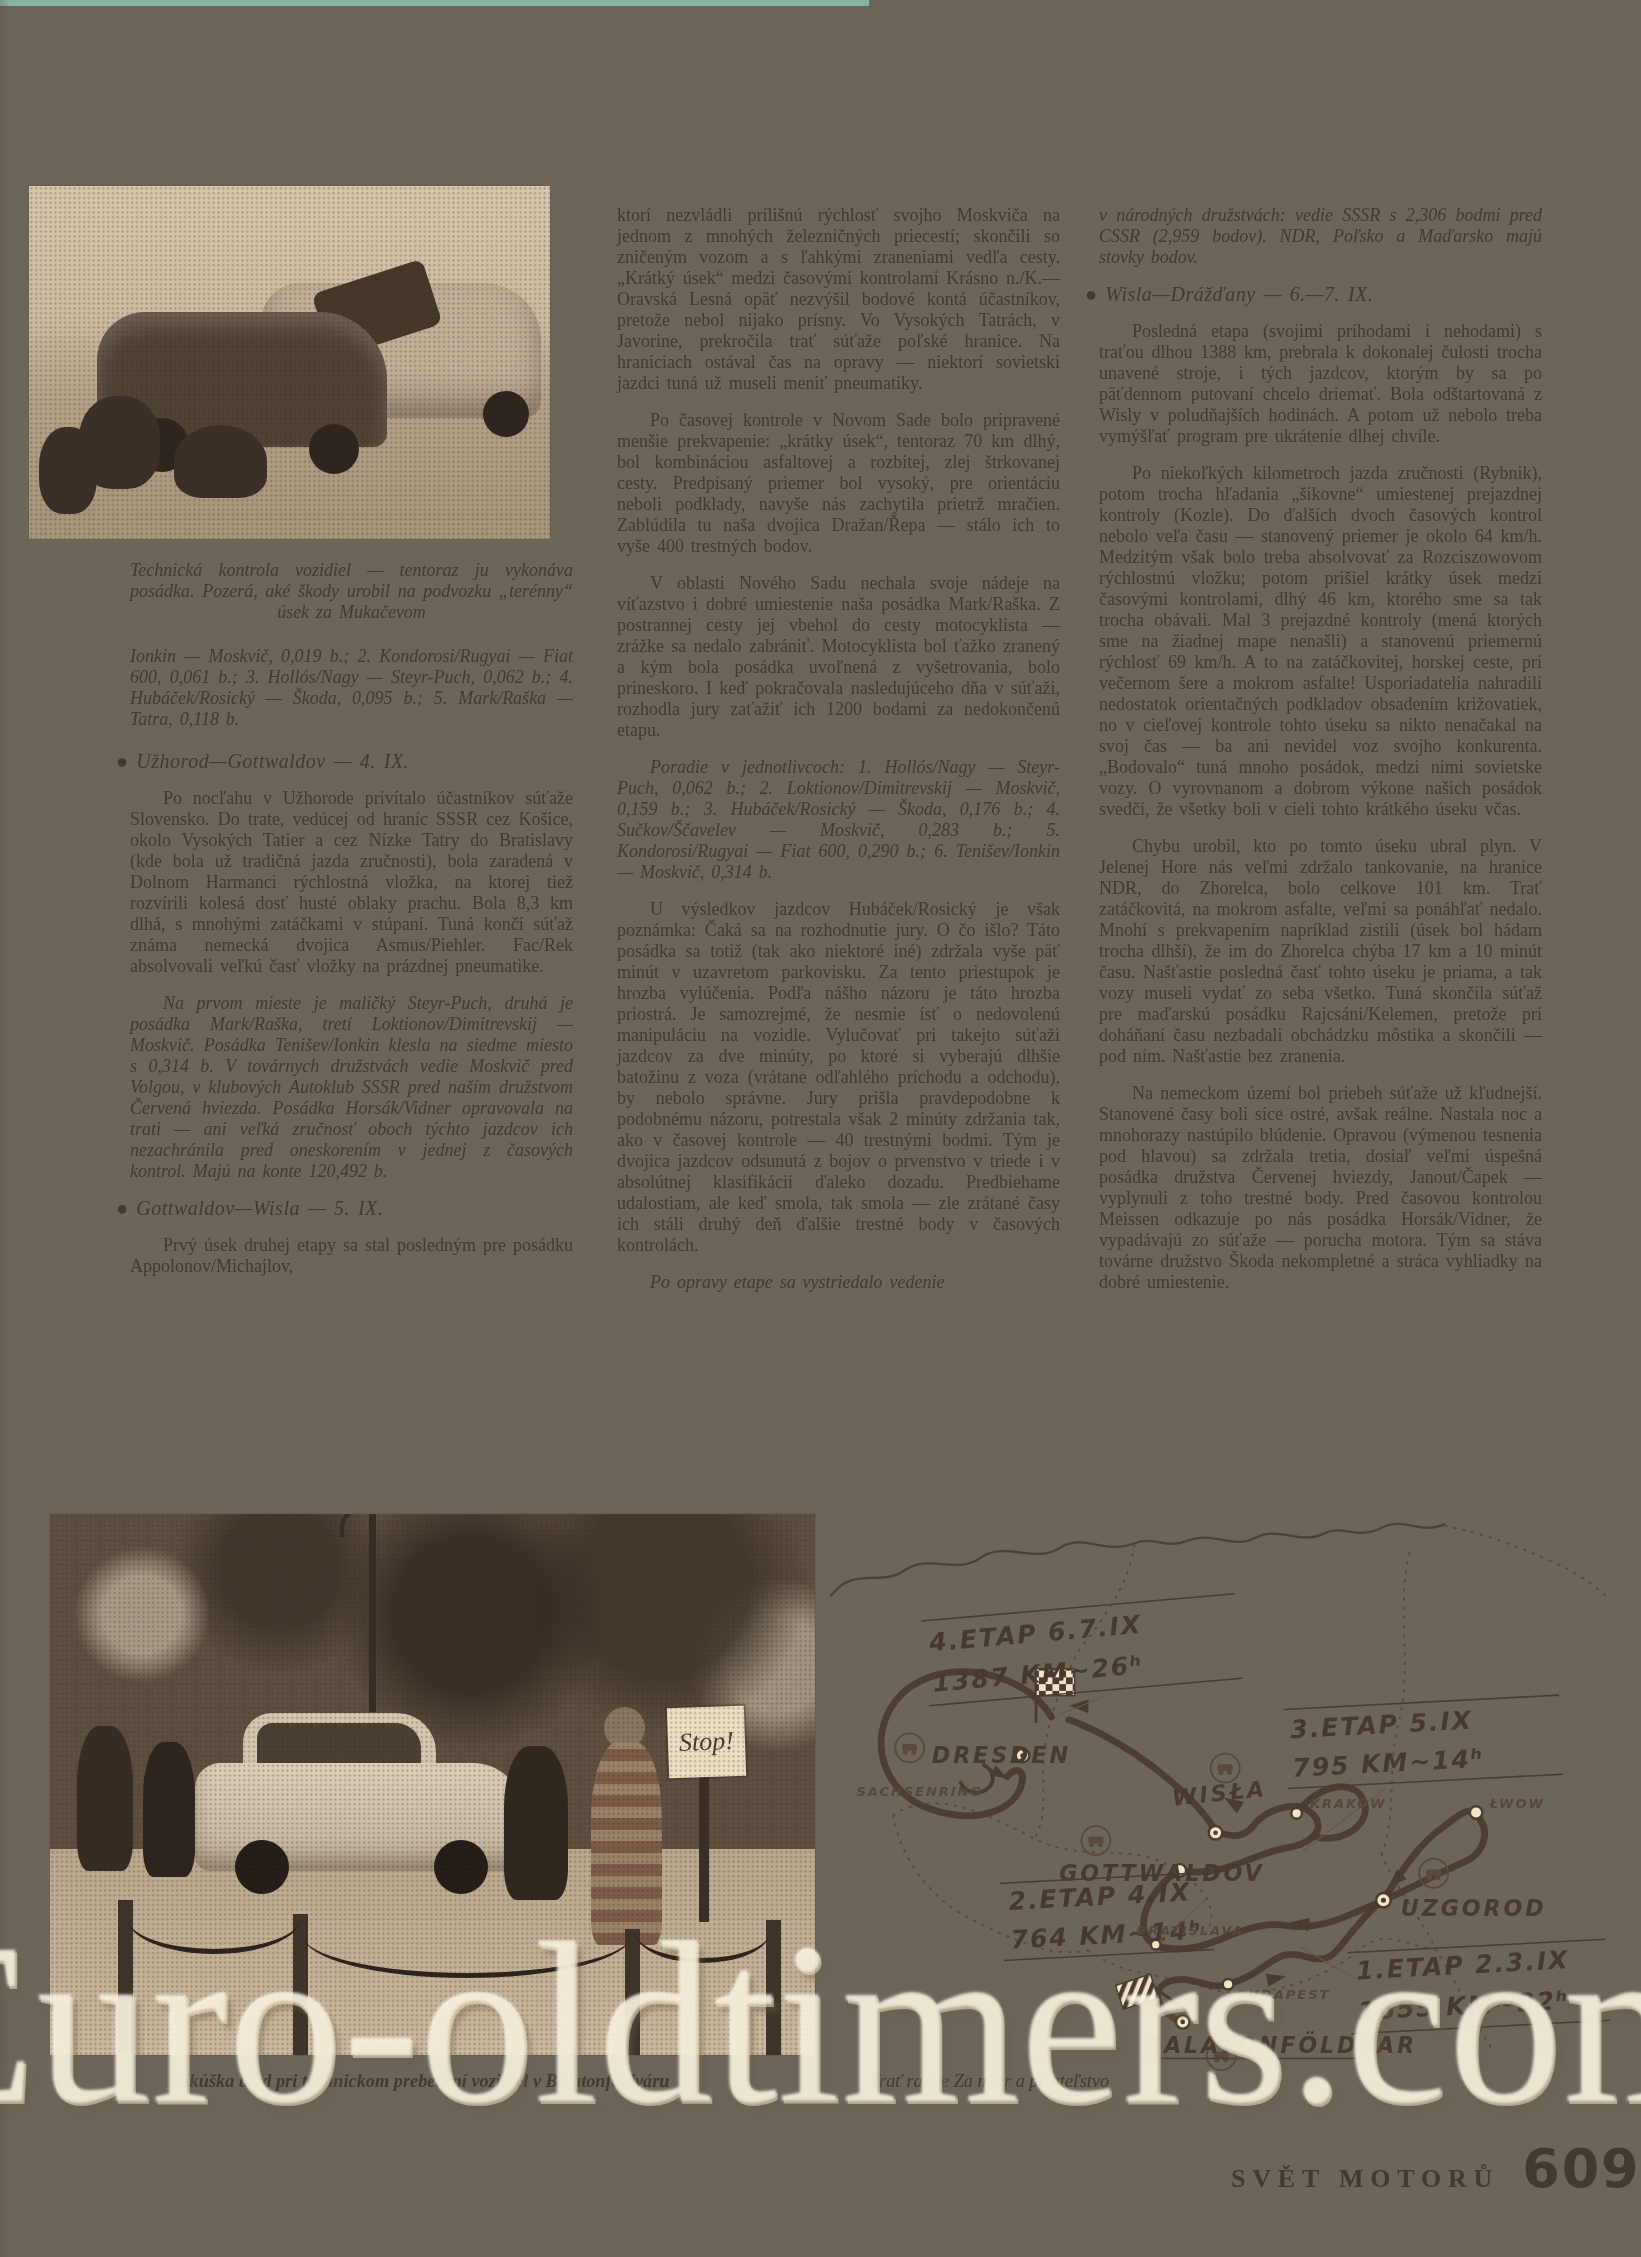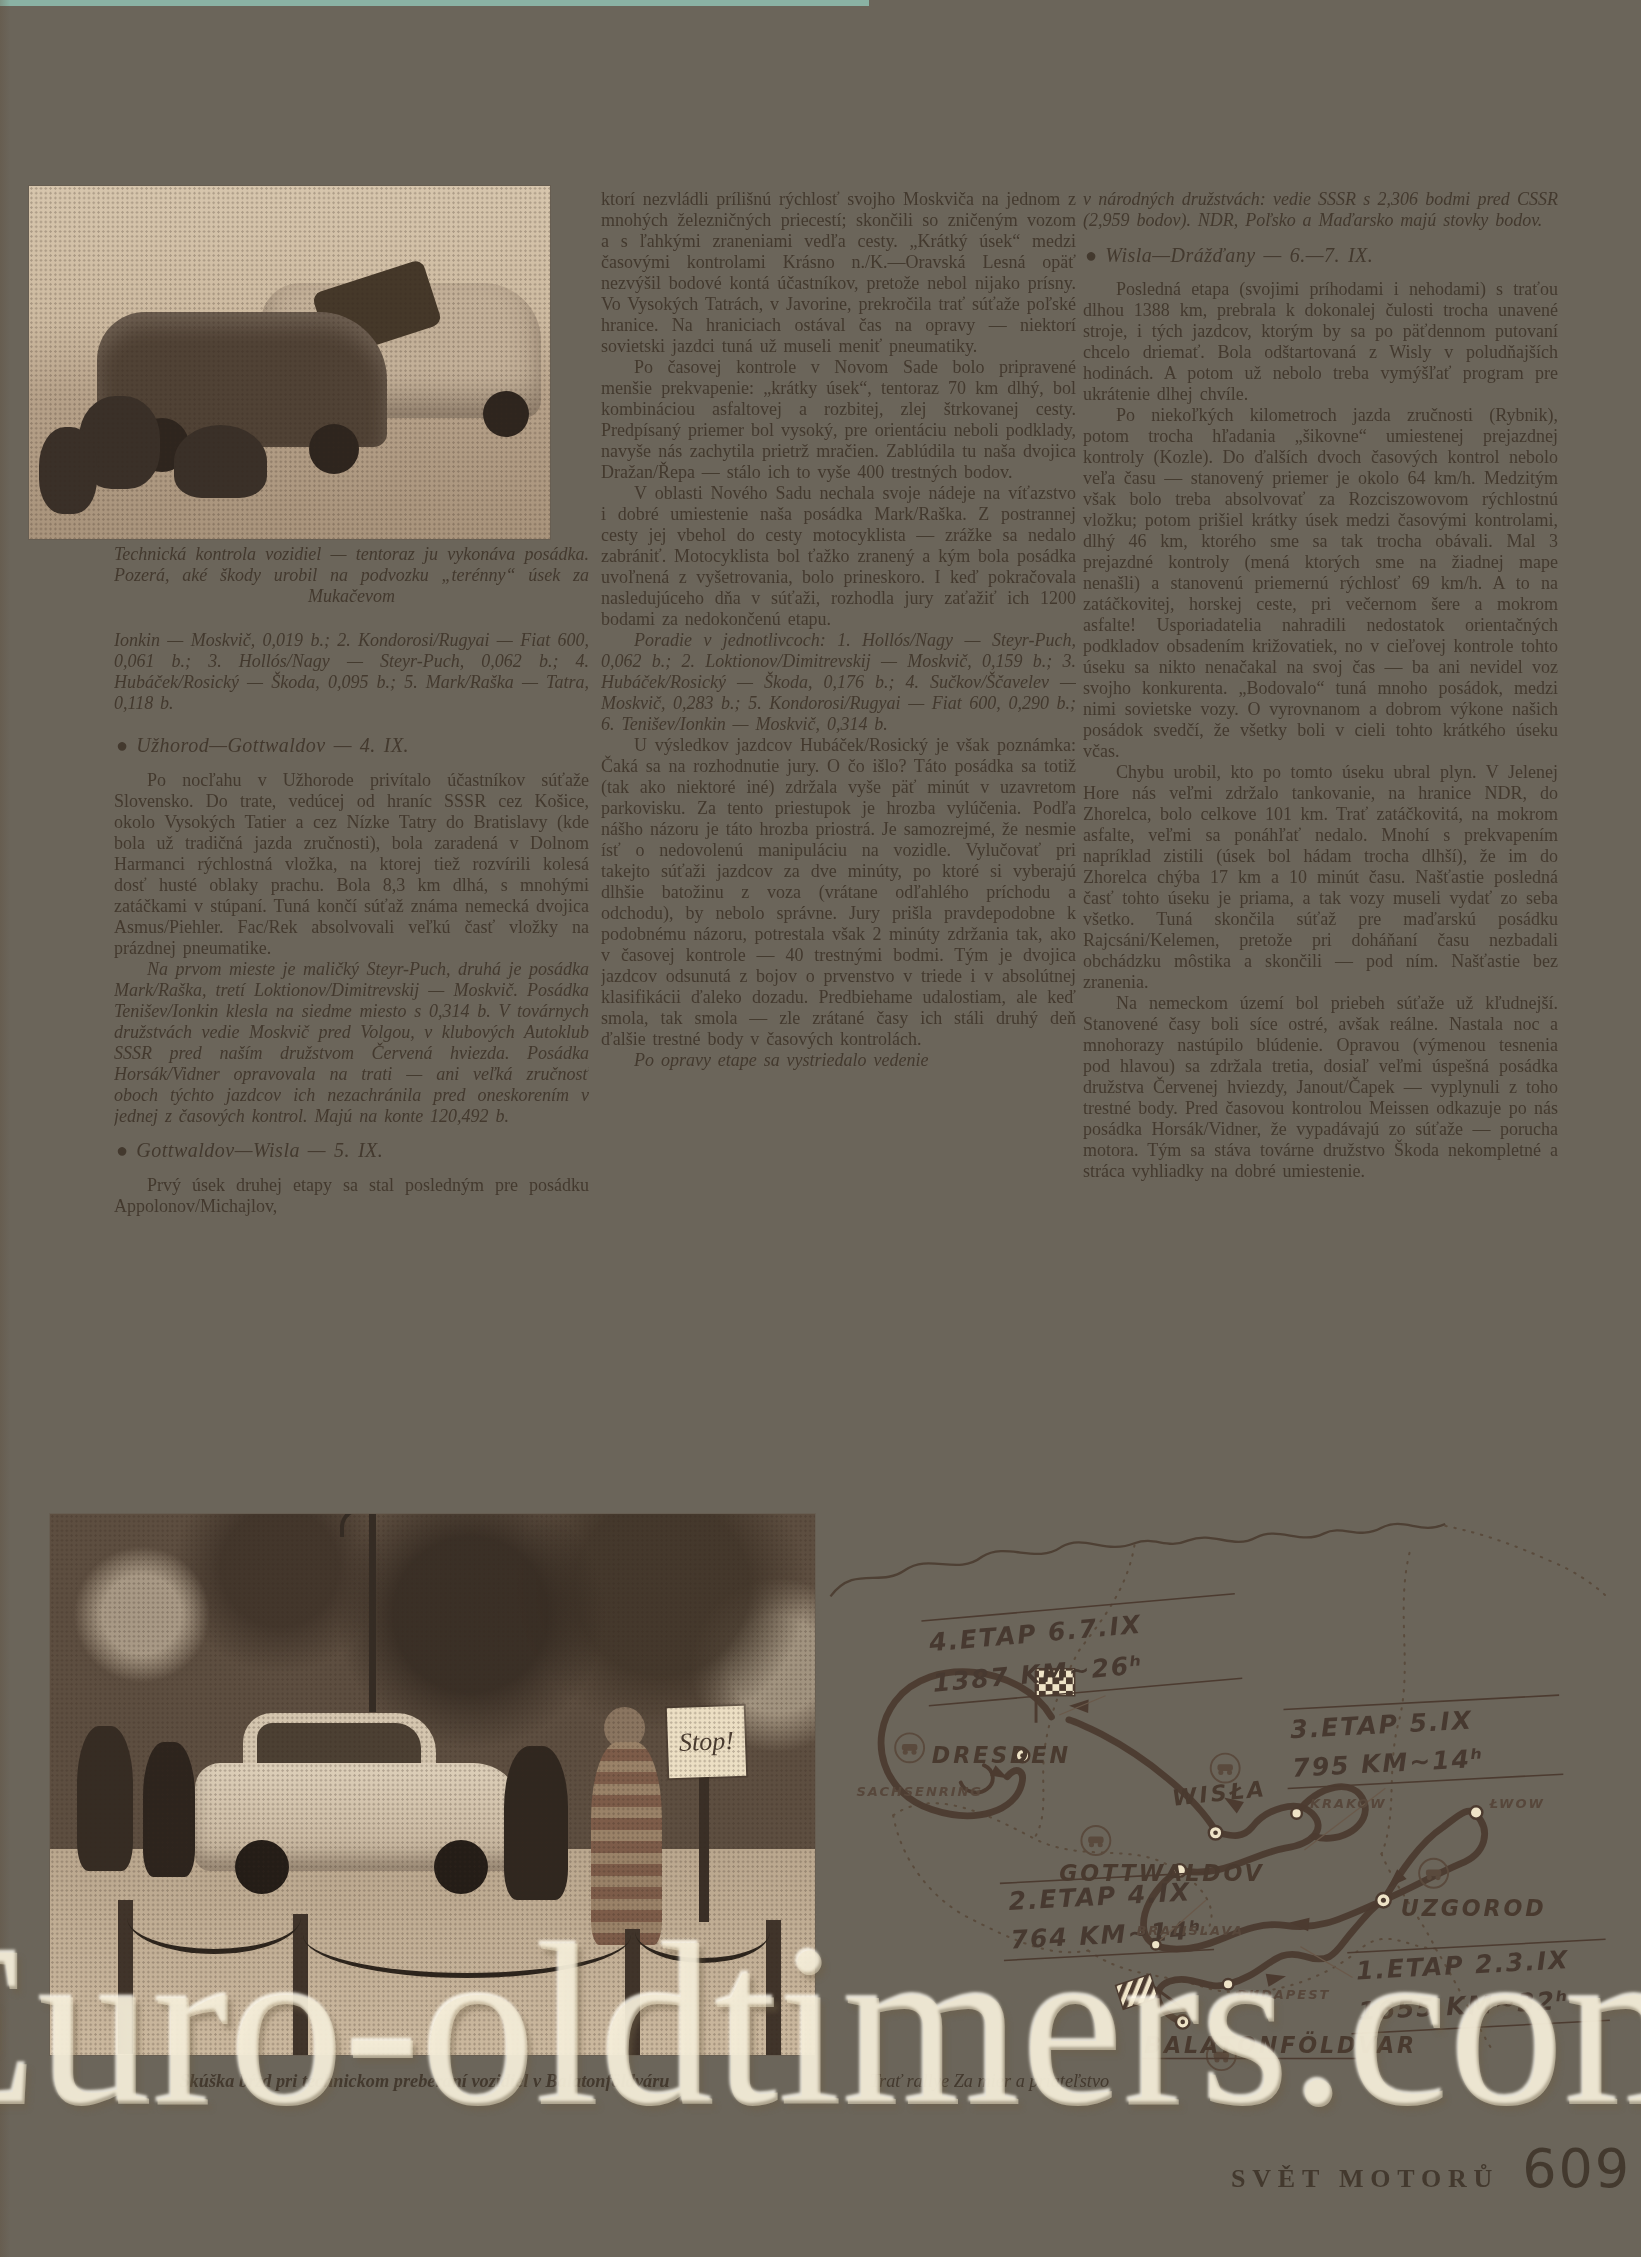--- a/index.html
+++ b/index.html
@@ -63,37 +63,37 @@
   .rp2{left:243px;top:400px;height:141px;}
   .rp3{left:575px;top:415px;height:126px;}
   .rp4{left:716px;top:406px;height:135px;}
   .rope{position:absolute;border-bottom:5.8px solid #2c241c;border-radius:0 0 50% 50%;}
   .ro1{left:77px;top:367px;width:174px;height:68px;}
   .ro2{left:253px;top:378px;width:328px;height:81px;}
   .ro3{left:585px;top:386px;width:135px;height:58px;}
 
   
   .col{position:absolute;width:475px;text-align:justify;font-size:18px;line-height:21px;word-spacing:2.4px;}
-  .col p{margin:0;}
+  .col p{margin:16px;}
   .col1{left:114px;top:544px;height:973px;overflow:hidden;}
   .col2{left:601px;top:189px;height:1323px;overflow:hidden;}
   .col3{left:1083px;top:189px;height:1332px;overflow:hidden;}
   .ind{text-indent:33px;}
   .italic{font-style:italic;}
   .photo-caption{font-style:italic;text-align:justify;text-align-last:center;margin-bottom:23px !important;}
   .results{font-style:italic;margin-bottom:21px !important;}
   .section-heading{font-style:italic;font-weight:normal;font-size:20px;letter-spacing:0.5px;margin:13.5px 0 13.5px 1.9px;}
   .lead-out{font-style:italic;}
 
   
   .caption-bottom{position:absolute;left:135px;top:2069px;width:579px;text-align:center;font-style:italic;font-weight:bold;font-size:18.3px;line-height:24px;}
   .caption-map{position:absolute;left:830px;top:2069px;width:319px;text-align:center;font-style:italic;font-size:18.3px;line-height:24px;}
   .footer{position:absolute;left:1231px;top:2124px;display:flex;align-items:baseline;gap:23px;}
   .mag-title{font-weight:bold;font-size:26px;letter-spacing:6.8px;margin-top:40px;}
-  .page-num{font-family:"DejaVu Sans",sans-serif;font-weight:normal;font-size:54px;letter-spacing:1.9px;}
+  .page-num{font-family:"DejaVu Sans",sans-serif;font-weight:bold;font-size:54px;letter-spacing:1.9px;}
 
   
   .map{position:absolute;left:816px;top:1495px;width:801px;height:579px;}
   .coast{fill:none;stroke:#4e4034;stroke-width:2.4;stroke-linejoin:round;}
   .bord{fill:none;stroke:#5a4b3c;stroke-width:2.1;stroke-dasharray:1.5 8;stroke-linecap:round;}
   .route{fill:none;stroke:#4c3b30;stroke-width:7;stroke-linecap:round;stroke-linejoin:round;opacity:.95;}
   .routethin{fill:none;stroke:#4c3b30;stroke-width:4;stroke-linecap:round;}
   .leader{stroke:#6a594a;stroke-width:1.3;}
   .rule{stroke:#4c3b30;stroke-width:1.6;}
   .arrow{fill:#4c3b30;}

